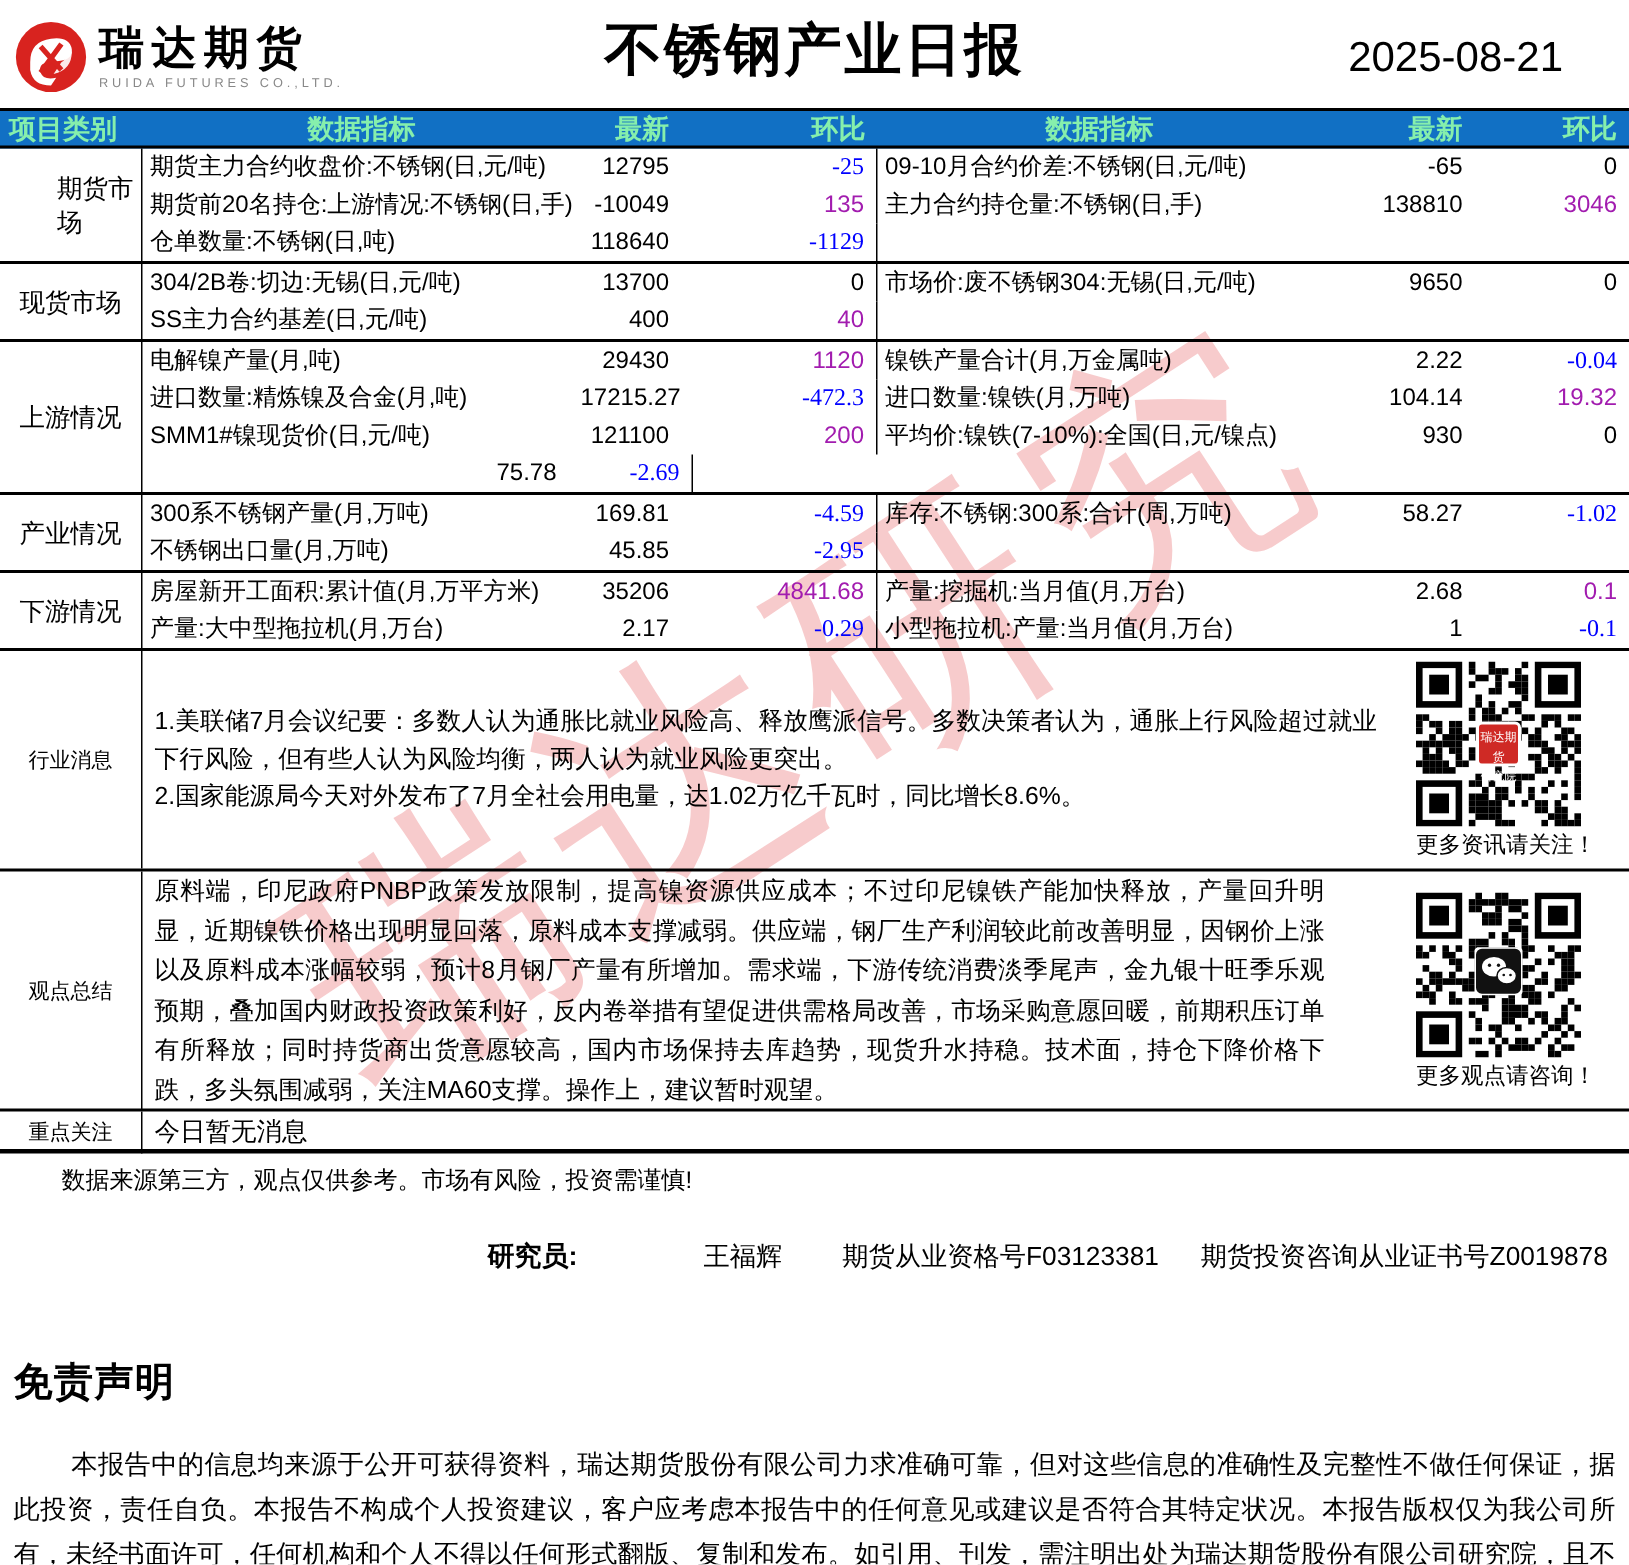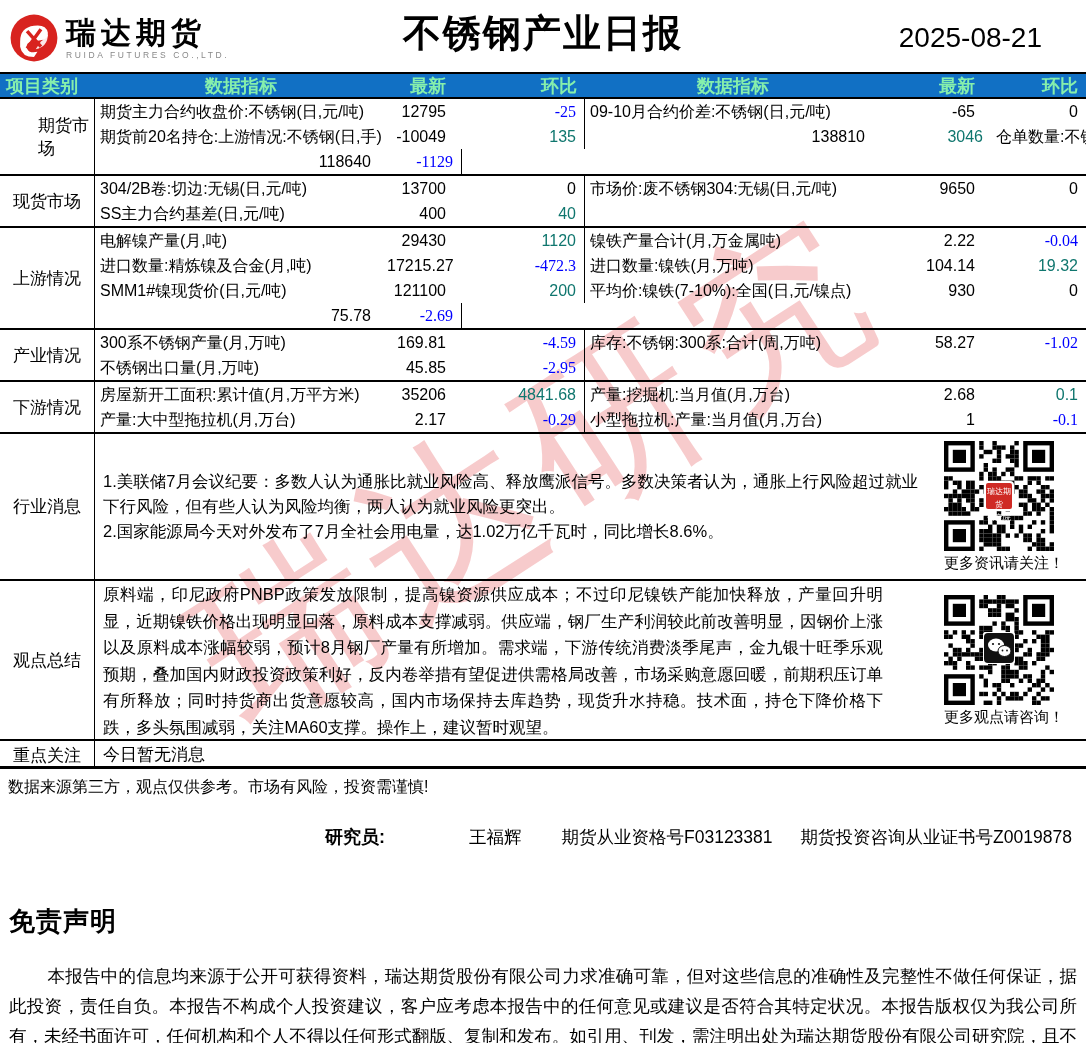--- a/index.html
+++ b/index.html
@@ -41,38 +41,38 @@
   }
   .sec .cat {
     grid-column:1; display:flex; align-items:center; justify-content:center;
     border-right:1.5px solid #000; font-size:17px;
   }
   .sec .cell { height:25px; line-height:25px; white-space:nowrap; }
   .sec .ind { padding-left:5px; }
   .sec .val { text-align:right; padding-right:16px; }
   .sec .chg { text-align:right; padding-right:8px; border-right:0; }
   .sec .chgL { border-right:1.5px solid #000; }
-  .pos { color:#0f766e; } .neg { color:#00f;font-family:Liberation Serif, serif; }
+  .pos { color:#a21caf; } .neg { color:#00f;font-family:Liberation Serif, serif; }
   
   .tsec { display:grid; grid-template-columns:95px 1fr; border-bottom:2px solid #000; }
-  .tsec .cat { display:flex; align-items:center; justify-content:center; border-right:1.5px solid #000; font-size:17px; }
+  .tsec .cat { display:flex; align-items:center; justify-content:center; border-right:1.5px solid #000; font-size:14px; }
   .tsec .body { display:flex; align-items:center; }
   .news { height:147px; } .summ { height:160px; } .focus { height:28px; border-bottom:3px solid #000; }
   .news .txt { width:828px; padding-left:8px; font-size:16.5px; line-height:25px; }
   .summ .txt { width:788px; padding-left:8px; font-size:16.5px; line-height:26.5px; text-align:justify; }
   .focus .txt { padding-left:8px; font-size:17px; line-height:28px; }
   .qrbox { margin-left:auto; margin-right:22px; text-align:center; }
   .qrbox svg.qr { width:110px; height:110px; display:block; }
   .qrwrap { position:relative; width:110px; height:110px; }
   .qrcap { font-family:"Liberation Serif","DejaVu Serif",serif; font-size:15px; margin-top:3px; white-space:nowrap; }
   .qricon { position:absolute; left:50%; top:50%; transform:translate(-50%,-50%); }
   .qricon.red { width:30px; height:30px; background:#cf2a25; border-radius:4px; border:2px solid #fff;
     color:#fff; font-size:8px; line-height:13px; text-align:center; padding-top:2px; }
   
-  .note { font-size:16px; padding:8px 0 0 8px; }
+  .note { font-size:16px; padding:8px 0 0 24px;margin-left:17px; }
   .res { display:flex; align-items:baseline; font-size:17.5px; padding-left:325px; margin-top:27px; }
   .res .lbl { font-weight:bold; font-size:18px; }
   .res .nm { margin-left:84px; }
   .res .q1 { margin-left:40px; }
   .res .q2 { margin-left:28px; }
   .legal { margin-top:55px; padding:0 9px; }
   .legal h2 { font-size:26px; font-weight:bold; letter-spacing:1px; }
   .legal p { margin-top:22px; font-size:17.5px; line-height:30px; text-align:justify; text-indent:2.2em; }
 </style>
 </head>
@@ -115,20 +115,21 @@
           <div class="cat" style="grid-row: 1 / span 3; padding-left: 38px;">期货市场</div>
           <div class="cell ind">期货主力合约收盘价:不锈钢(日,元/吨)</div>
           <div class="cell val">12795</div>
           <div class="cell chg chgL neg">-25</div>
           <div class="cell ind">09-10月合约价差:不锈钢(日,元/吨)</div>
           <div class="cell val">-65</div>
           <div class="cell chg ">0</div>
           <div class="cell ind">期货前20名持仓:上游情况:不锈钢(日,手)</div>
           <div class="cell val">-10049</div>
           <div class="cell chg chgL pos">135</div>
+          <div class="cell ind">主力合约持仓量:不锈钢(日,手)</div>
           <div class="cell val">138810</div>
           <div class="cell chg pos">3046</div>
           <div class="cell ind">仓单数量:不锈钢(日,吨)</div>
           <div class="cell val">118640</div>
           <div class="cell chg chgL neg">-1129</div>
           <div class="cell ind"></div>
           <div class="cell val"></div>
           <div class="cell chg "></div>
         </div>
         <div class="sec">

